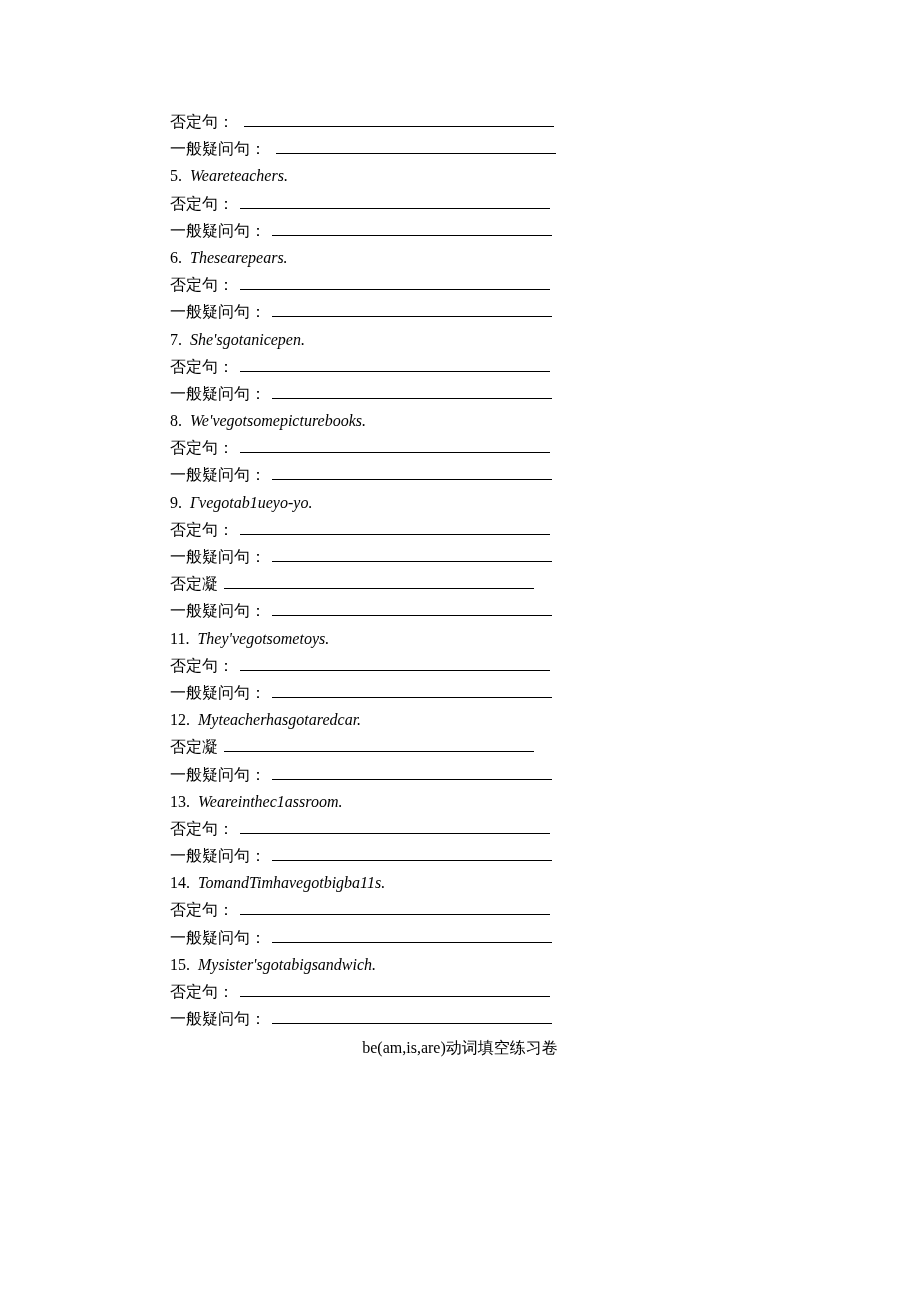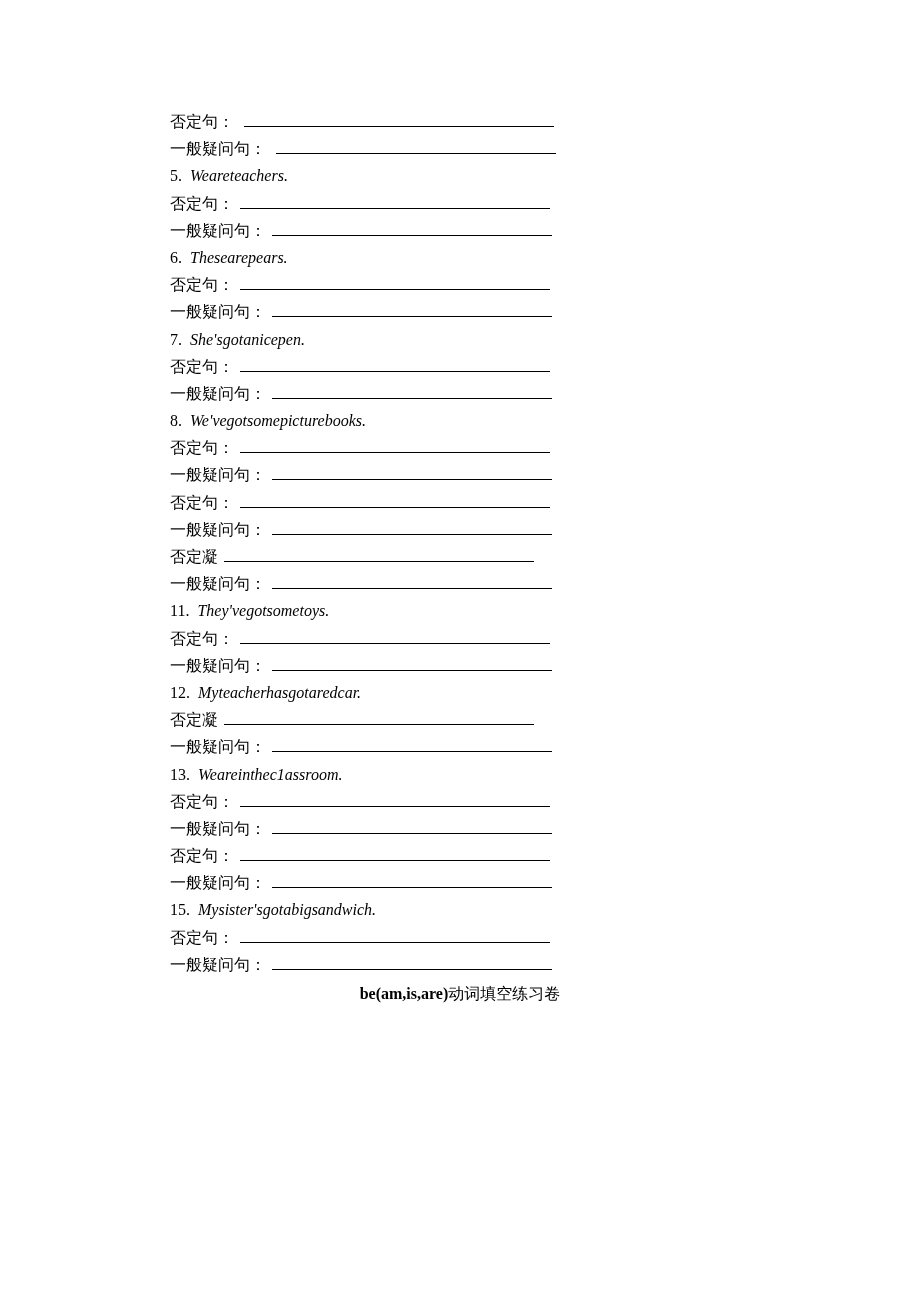--- a/index.html
+++ b/index.html
@@ -31,21 +31,21 @@
   .q {
     font-family: "Times New Roman", serif;
     font-style: italic;
   }
   .title {
     text-align: center;
     font-family: "Times New Roman", serif;
     margin-top: 2px;
   }
   .title .bold {
-    font-weight: bold;
+    font-weight: normal;
   }
   .title .cn {
     font-family: "SimSun", "宋体", serif;
     font-weight: normal;
   }
 </style>
 </head>
 <body>
 
 <div class="page">
@@ -65,33 +65,35 @@
       <div class="line"><span>一般疑问句：</span><span class="blank" style="width: 280px;"></span></div>
       <div class="line"><span class="num">6.&nbsp;&nbsp;</span><span class="q">Thesearepears.</span></div>
       <div class="line"><span>否定句：</span><span class="blank" style="width: 310px;"></span></div>
       <div class="line"><span>一般疑问句：</span><span class="blank" style="width: 280px;"></span></div>
       <div class="line"><span class="num">7.&nbsp;&nbsp;</span><span class="q">She'sgotanicepen.</span></div>
       <div class="line"><span>否定句：</span><span class="blank" style="width: 310px;"></span></div>
       <div class="line"><span>一般疑问句：</span><span class="blank" style="width: 280px;"></span></div>
       <div class="line"><span class="num">8.&nbsp;&nbsp;</span><span class="q">We'vegotsomepicturebooks.</span></div>
       <div class="line"><span>否定句：</span><span class="blank" style="width: 310px;"></span></div>
       <div class="line"><span>一般疑问句：</span><span class="blank" style="width: 280px;"></span></div>
+      <div class="line"><span class="num">9.&nbsp;&nbsp;</span><span class="q">Γvegotab1ueyo-yo.</span></div>
       <div class="line"><span>否定句：</span><span class="blank" style="width: 310px;"></span></div>
       <div class="line"><span>一般疑问句：</span><span class="blank" style="width: 280px;"></span></div>
       <div class="line"><span>否定凝</span><span class="blank" style="width: 310px;"></span></div>
       <div class="line"><span>一般疑问句：</span><span class="blank" style="width: 280px;"></span></div>
       <div class="line"><span class="num">11.&nbsp;&nbsp;</span><span class="q">They'vegotsometoys.</span></div>
       <div class="line"><span>否定句：</span><span class="blank" style="width: 310px;"></span></div>
       <div class="line"><span>一般疑问句：</span><span class="blank" style="width: 280px;"></span></div>
       <div class="line"><span class="num">12.&nbsp;&nbsp;</span><span class="q">Myteacherhasgotaredcar.</span></div>
       <div class="line"><span>否定凝</span><span class="blank" style="width: 310px;"></span></div>
       <div class="line"><span>一般疑问句：</span><span class="blank" style="width: 280px;"></span></div>
       <div class="line"><span class="num">13.&nbsp;&nbsp;</span><span class="q">Weareinthec1assroom.</span></div>
       <div class="line"><span>否定句：</span><span class="blank" style="width: 310px;"></span></div>
       <div class="line"><span>一般疑问句：</span><span class="blank" style="width: 280px;"></span></div>
+      <div class="line"><span class="num">14.&nbsp;&nbsp;</span><span class="q">TomandTimhavegotbigba11s.</span></div>
       <div class="line"><span>否定句：</span><span class="blank" style="width: 310px;"></span></div>
       <div class="line"><span>一般疑问句：</span><span class="blank" style="width: 280px;"></span></div>
       <div class="line"><span class="num">15.&nbsp;&nbsp;</span><span class="q">Mysister'sgotabigsandwich.</span></div>
       <div class="line"><span>否定句：</span><span class="blank" style="width: 310px;"></span></div>
       <div class="line"><span>一般疑问句：</span><span class="blank" style="width: 280px;"></span></div>
     </div>
 
   <div class="title">
     <span class="bold">be(am,is,are)</span><span class="cn">动词填空练习卷</span>
   </div>

